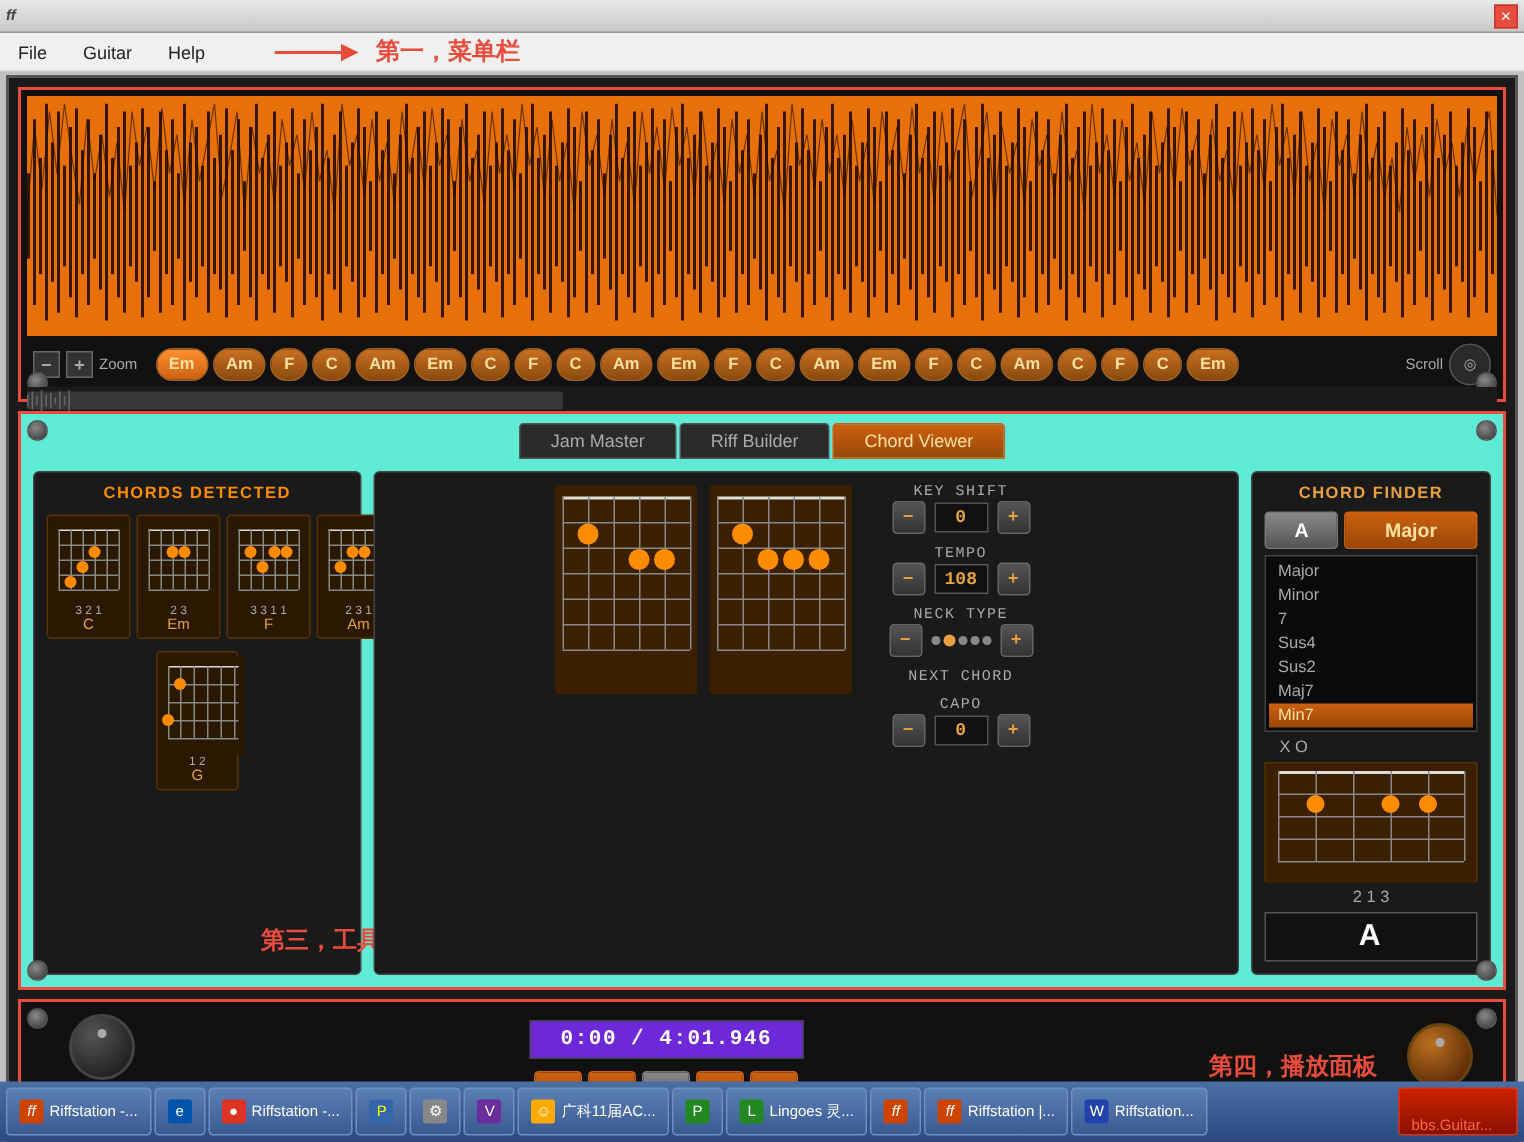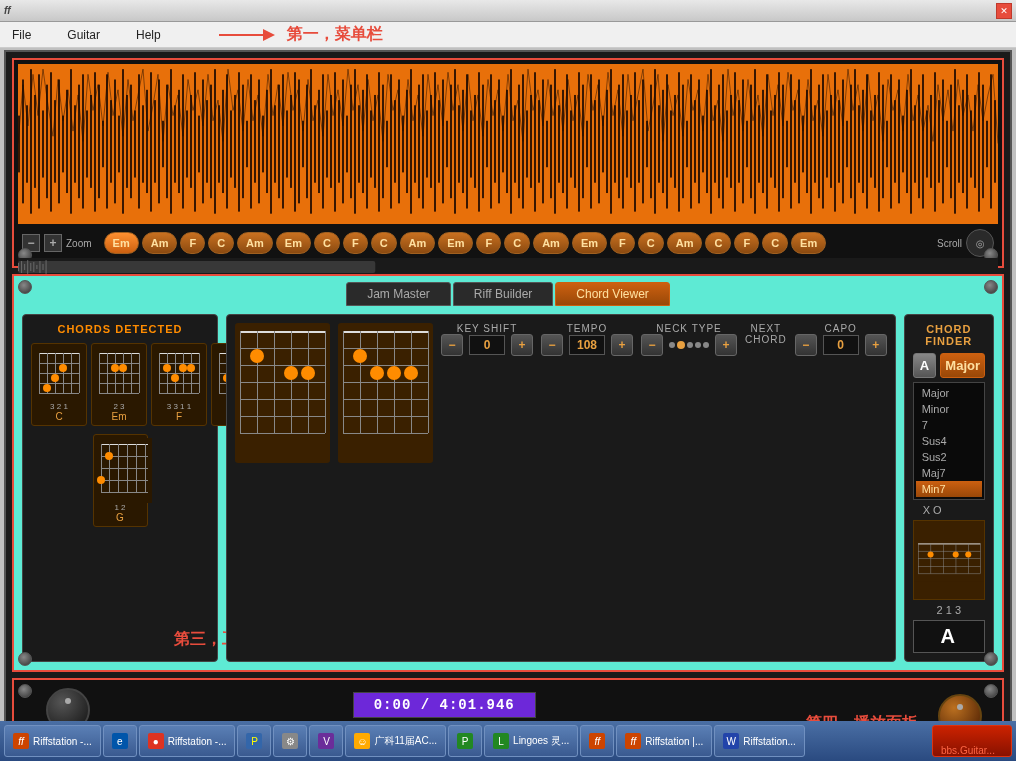--- a/index.html
+++ b/index.html
@@ -47,21 +47,21 @@
     }
 
     
     .menu-bar {
       height: 26px;
       background: #f0f0f0;
       border-bottom: 1px solid #ccc;
       display: flex;
       align-items: center;
       padding: 0 4px;
-      gap: 20px;
+      gap: 8px;
     }
     .menu-item {
       padding: 2px 8px;
       font-size: 12px;
       color: #222;
       cursor: pointer;
     }
 
     
     .app-container {
@@ -215,21 +215,21 @@
     }
     .tools-body {
       display: flex;
       padding: 8px;
       gap: 8px;
       min-height: 280px;
     }
 
     
     .chords-detected {
-      width: 196px;
+      width: 219px;
       background: #1a1a1a;
       border: 1px solid #444;
       border-radius: 4px;
       padding: 8px;
     }
     .chords-title {
       color: #ff8c00;
       font-size: 11px;
       font-weight: bold;
       text-align: center;
@@ -1141,21 +1141,21 @@
               <rect x="56" y="8" width="1" height="102" fill="#888"></rect>
               <rect x="73" y="8" width="1" height="102" fill="#888"></rect>
               <rect x="90" y="8" width="1" height="102" fill="#888"></rect>
               <circle cx="22" cy="33" r="7" fill="#ff8c00"></circle>
               <circle cx="39" cy="50" r="7" fill="#ff8c00"></circle>
               <circle cx="56" cy="50" r="7" fill="#ff8c00"></circle>
               <circle cx="73" cy="50" r="7" fill="#ff8c00"></circle>
             </svg>
           </div>
 
-          <div style="display:flex;flex-direction:row;gap:8px;min-width:130px;">
+          <div style="display:flex;flex-direction:column;gap:8px;min-width:130px;font-family:Liberation Mono, monospace;">
 
             <div>
               <div class="control-label">KEY SHIFT</div>
               <div class="control-row" style="justify-content:center;">
                 <div class="ctrl-btn">−</div>
                 <div class="ctrl-value">0</div>
                 <div class="ctrl-btn">+</div>
               </div>
             </div>
 

